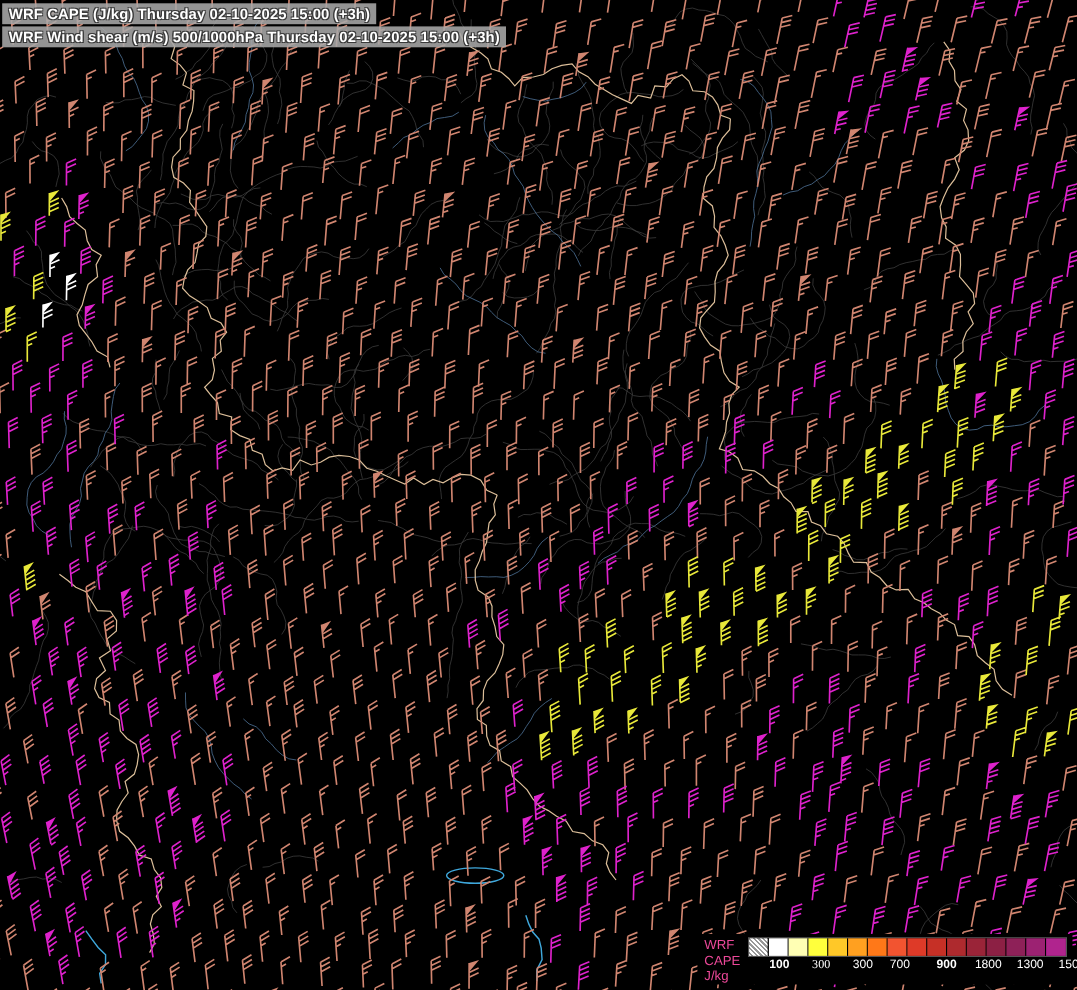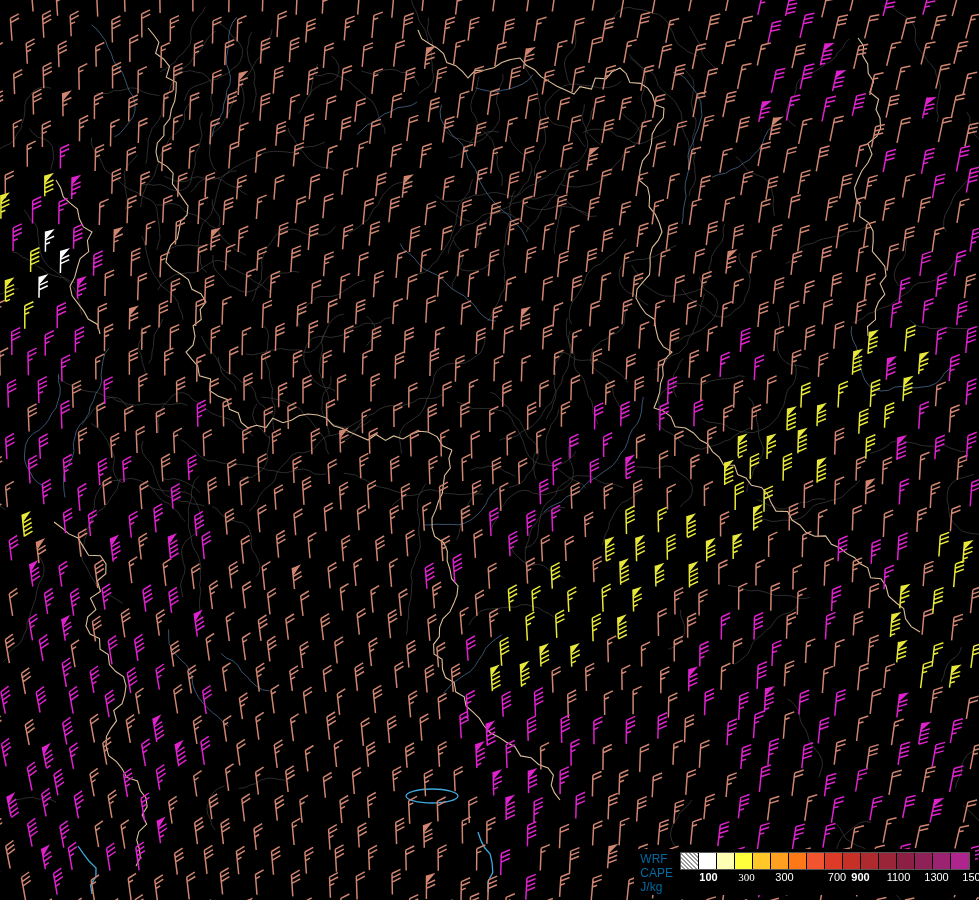--- a/index.html
+++ b/index.html
@@ -7,21 +7,21 @@
   .stage{position:relative;width:979px;height:900px;overflow:hidden;background:#000;
          font-family:"Liberation Sans",sans-serif}
   .stage > svg{position:absolute;left:0;top:0;display:block}
   .titles{position:absolute;top:3px;left:2px;z-index:5}
   .title-bar{display:table;white-space:nowrap;background:rgba(168,168,168,0.88);color:#fff;
              font-size:13.5px;font-weight:bold;line-height:17px;padding:1px 6px;margin-bottom:2px;
              text-shadow:-1px -1px 0 #3a3a3a,1px -1px 0 #3a3a3a,-1px 1px 0 #3a3a3a,1px 1px 0 #3a3a3a;
              letter-spacing:.1px}
   .legend{position:absolute;right:4px;bottom:5px;z-index:5;display:flex;gap:7px;background:#000;
           padding:3px 5px 1px 6px;align-items:flex-start}
-  .legend-labels{color:#0369a1;font-size:12px;line-height:14px}
+  .legend-labels{color:#ec4899;font-size:12px;line-height:14px}
   .legend-colorbar{display:flex;border:1px solid #555}
   .legend-box{width:18px;height:16px;border-right:1px solid #000}
   .legend-box:last-child{border-right:none}
   .legend-box.hatch{background:repeating-linear-gradient(45deg,#fff 0 1.5px,#999 1.5px 3px)}
   .legend-ticks{position:relative;height:14px;color:#fff;font-size:11px}
   .legend-ticks span{position:absolute;top:1px;transform:translateX(-50%)}
 </style>
 </head>
 <body>
 
@@ -228,20 +228,24 @@
           <path d="M44.9 175.4L54.0 172.7L44.9 183.4ZM0.9 195.1L9.9 192.3L0.9 203.1ZM5.5 280.0L14.5 277.3L5.5 288.0ZM869.7 331.8L878.9 329.7L869.1 339.7ZM854.0 351.0L863.2 348.8L853.5 359.0ZM920.2 353.6L929.5 351.6L919.6 361.6ZM904.4 377.9L913.6 375.7L903.9 385.9ZM787.7 408.6L796.8 406.2L787.4 416.6ZM817.8 405.2L827.0 402.8L817.5 413.2ZM738.5 436.2L747.6 433.5L738.4 444.2ZM767.5 436.0L776.6 433.4L767.3 444.0ZM798.5 430.2L807.7 427.7L798.3 438.2ZM724.8 462.4L733.9 459.7L724.8 470.4ZM817.7 459.8L826.8 457.3L817.5 467.8ZM22.1 514.6L30.8 510.9L22.9 522.6ZM687.0 516.0L696.0 513.2L687.1 524.0ZM753.8 507.0L762.9 504.3L753.7 515.0ZM605.5 539.5L614.5 536.4L605.8 547.5ZM635.9 537.8L644.9 534.8L636.2 545.8ZM706.6 540.7L715.7 537.8L706.7 548.7ZM733.2 535.6L742.3 532.9L733.2 543.6ZM964.5 541.9L973.7 539.9L963.9 549.9ZM619.9 561.4L628.9 558.3L620.2 569.4ZM655.4 565.8L664.4 562.8L655.6 573.8ZM689.3 564.2L698.3 561.3L689.4 572.2ZM633.0 589.4L641.9 586.4L633.2 597.4ZM901.4 585.8L910.6 583.7L900.8 593.8ZM617.8 617.4L626.7 614.3L618.0 625.3ZM892.2 613.9L901.4 611.9L891.6 621.9ZM540.0 646.4L548.9 643.2L540.4 654.4ZM570.9 646.0L579.8 642.9L571.2 654.0ZM898.6 641.9L907.9 640.0L897.9 649.9ZM490.9 667.7L499.8 664.4L491.4 675.7ZM520.4 664.0L529.3 660.8L520.8 672.0ZM952.4 665.9L961.7 664.4L951.3 673.9Z" fill="#e8e83a" stroke="none"></path>
           <path d="M44.8 196.2L44.9 175.4M44.9 184.0L53.5 180.0M44.8 188.3L53.4 184.3M44.8 192.6L53.4 188.6M0.9 218.8L0.9 195.1M0.9 203.7L9.5 199.6M0.9 208.0L9.5 203.9M0.9 212.3L5.4 210.2M30.6 272.1L30.8 251.7M30.8 251.7L39.4 247.7M30.7 256.0L39.4 252.0M30.7 260.3L39.3 256.3M30.7 264.6L39.3 260.6M5.5 301.2L5.5 280.0M5.5 288.6L14.1 284.6M5.5 292.9L14.1 288.9M5.5 297.2L14.1 293.2M5.5 301.5L10.0 299.4M24.8 328.8L24.8 305.8M24.8 305.8L33.4 301.8M24.8 310.1L33.4 306.1M24.8 314.4L29.3 312.3M868.0 353.7L869.7 331.8M869.0 340.3L877.9 337.0M868.7 344.6L877.6 341.2M868.3 348.9L877.2 345.5M868.0 353.2L872.7 351.4M905.0 351.4L906.8 329.1M906.8 329.1L915.7 325.7M906.5 333.3L915.4 330.0M906.1 337.6L915.0 334.3M852.4 374.7L854.0 351.0M853.4 359.6L862.3 356.1M853.1 363.8L862.0 360.4M852.9 368.1L861.7 364.7M852.6 372.4L861.4 368.9M918.7 374.1L920.2 353.6M919.6 362.2L928.5 358.8M919.3 366.5L928.1 363.1M918.9 370.8L923.6 369.0M800.9 407.6L801.8 386.4M801.8 386.4L810.6 382.7M801.6 390.7L810.4 387.0M801.4 395.0L810.2 391.3M838.1 407.5L839.2 385.0M839.2 385.0L848.0 381.4M839.0 389.3L847.8 385.7M838.8 393.6L843.4 391.7M870.3 406.9L871.6 383.2M871.6 383.2L880.4 379.7M871.4 387.5L880.2 384.0M871.2 391.8L880.0 388.3M870.9 396.1L875.6 394.2M903.0 401.1L904.4 377.9M903.9 386.5L912.7 383.0M903.6 390.8L912.4 387.3M903.3 395.1L912.2 391.6M787.0 429.9L787.7 408.6M787.4 417.2L796.1 413.5M787.2 421.5L796.0 417.8M787.1 425.8L795.8 422.0M787.0 430.1L795.7 426.3M817.0 426.1L817.8 405.2M817.5 413.8L826.2 410.1M817.3 418.1L826.1 414.4M817.1 422.4L825.9 418.7M858.8 433.7L859.8 412.6M859.8 412.6L868.6 408.9M859.6 416.9L868.4 413.2M859.4 421.2L868.2 417.5M859.2 425.5L868.0 421.8M884.5 427.7L885.6 406.3M885.6 406.3L894.4 402.7M885.4 410.6L894.2 407.0M885.2 414.9L894.0 411.3M885.0 419.2L889.6 417.3M738.2 456.6L738.5 436.2M738.4 444.8L747.0 440.8M738.3 449.1L747.0 445.1M738.2 453.4L746.9 449.4M738.2 457.7L742.7 455.6M767.0 459.0L767.5 436.0M767.3 444.6L776.0 440.7M767.2 448.9L775.9 445.0M767.1 453.2L771.7 451.2M797.9 453.2L798.5 430.2M798.3 438.8L807.0 435.0M798.2 443.1L806.9 439.3M798.0 447.4L806.7 443.6M797.9 451.7L806.6 447.9M865.8 458.8L866.6 438.4M866.6 438.4L875.4 434.7M866.5 442.7L875.2 439.0M866.3 447.0L875.0 443.3M866.1 451.3L870.7 449.3M724.7 485.0L724.8 462.4M724.8 471.0L733.4 467.0M724.7 475.3L733.4 471.3M724.7 479.6L733.3 475.6M724.7 483.9L733.3 479.9M750.2 479.1L750.5 457.6M750.5 457.6L759.2 453.6M750.5 461.9L759.1 457.9M750.4 466.2L759.1 462.2M783.1 480.8L783.5 457.4M783.5 457.4L792.2 453.5M783.4 461.7L792.1 457.8M783.3 466.0L792.0 462.1M783.3 470.3L791.9 466.4M817.1 482.8L817.7 459.8M817.5 468.4L826.2 464.6M817.4 472.7L826.1 468.9M817.3 477.0L826.0 473.2M817.1 481.3L825.8 477.5M735.2 509.9L735.3 486.3M735.3 486.3L743.9 482.3M735.3 490.6L743.9 486.6M735.3 494.9L743.9 490.9M764.0 511.7L764.2 490.1M764.2 490.1L772.9 486.1M764.2 494.4L772.8 490.4M764.2 498.7L772.8 494.7M24.4 536.7L22.1 514.6M23.0 523.2L31.1 518.3M23.4 527.5L31.6 522.5M23.9 531.7L32.0 526.8M24.3 536.0L32.5 531.1M626.5 534.0L625.9 510.5M625.9 510.5L634.4 506.2M626.0 514.8L634.5 510.5M626.2 519.1L634.6 514.8M626.3 523.4L634.8 519.1M658.5 532.2L658.1 511.5M658.1 511.5L666.7 507.3M658.2 515.8L666.7 511.6M658.3 520.1L662.8 517.8M687.3 537.1L687.0 516.0M687.1 524.6L695.7 520.5M687.2 528.9L695.7 524.8M687.2 533.2L695.8 529.1M687.3 537.5L695.8 533.4M753.7 530.4L753.8 507.0M753.7 515.6L762.4 511.6M753.7 519.9L762.3 515.9M753.7 524.2L762.3 520.2M753.7 528.5L758.2 526.4M606.2 560.8L605.5 539.5M605.8 548.1L614.3 543.8M606.0 552.4L614.4 548.1M606.1 556.7L614.5 552.4M606.2 561.0L610.7 558.7M636.6 561.3L635.9 537.8M636.2 546.4L644.7 542.1M636.3 550.7L644.8 546.4M636.4 555.0L644.9 550.7M667.4 559.7L667.0 538.6M667.0 538.6L675.5 534.4M667.1 542.9L675.6 538.7M667.1 547.2L675.6 543.0M667.2 551.5L675.7 547.3M706.8 561.4L706.6 540.7M706.7 549.3L715.3 545.1M706.7 553.6L715.3 549.4M706.8 557.9L715.3 553.7M733.2 558.9L733.2 535.6M733.2 544.2L741.8 540.2M733.2 548.5L741.8 544.5M733.2 552.8L737.8 550.7M938.9 556.5L940.3 535.8M940.3 535.8L949.2 532.4M940.0 540.1L948.9 536.7M939.7 544.4L948.6 541.0M962.8 563.1L964.5 541.9M963.8 550.5L972.7 547.1M963.5 554.8L972.4 551.4M963.1 559.0L967.8 557.3M552.3 588.6L551.2 567.1M551.2 567.1L559.6 562.6M551.4 571.4L559.8 566.9M551.6 575.7L560.0 571.2M551.9 580.0L560.2 575.5M620.7 584.8L619.9 561.4M620.2 570.0L628.7 565.7M620.3 574.3L628.8 570.0M620.5 578.6L628.9 574.3M620.6 582.9L629.1 578.6M655.9 586.6L655.4 565.8M655.6 574.4L664.1 570.1M655.7 578.7L664.2 574.4M655.8 583.0L664.3 578.7M689.5 587.4L689.3 564.2M689.4 572.8L697.9 568.6M689.4 577.1L698.0 572.9M689.5 581.4L698.0 577.2M689.5 585.7L698.1 581.5M953.7 587.1L955.6 564.0M955.6 564.0L964.5 560.7M955.2 568.3L964.1 565.0M954.9 572.6L963.8 569.2M509.8 611.2L508.4 589.5M508.4 589.5L516.7 584.9M508.6 593.8L517.0 589.2M508.9 598.1L517.2 593.5M509.2 602.4L513.6 600.0M533.2 611.3L532.1 590.6M532.1 590.6L540.4 586.1M532.3 594.9L540.6 590.4M532.5 599.2L536.9 596.8M568.8 611.9L567.8 591.6M567.8 591.6L576.2 587.1M568.0 595.9L576.4 591.4M568.2 600.1L572.6 597.8M603.1 611.8L602.2 588.6M602.2 588.6L610.6 584.2M602.4 592.9L610.8 588.5M602.5 597.2L607.0 594.9M633.6 611.6L633.0 589.4M633.2 598.0L641.7 593.8M633.3 602.3L641.8 598.1M633.4 606.6L637.9 604.4M899.8 608.4L901.4 585.8M900.8 594.4L909.6 590.9M900.5 598.7L909.3 595.2M900.2 603.0L904.9 601.2M932.8 613.7L934.7 591.0M934.7 591.0L943.6 587.6M934.3 595.2L943.2 591.9M934.0 599.5L942.9 596.2M933.6 603.8L942.5 600.5M527.4 640.6L526.0 616.8M526.0 616.8L534.4 612.2M526.3 621.1L534.6 616.5M526.5 625.4L530.9 623.0M556.8 637.9L555.7 614.7M555.7 614.7L564.1 610.2M555.9 618.9L564.3 614.5M556.1 623.2L564.5 618.8M593.1 641.3L592.3 618.1M592.3 618.1L600.7 613.8M592.4 622.4L600.8 618.1M592.6 626.7L601.0 622.4M592.7 631.0L597.2 628.7M618.4 638.2L617.8 617.4M618.0 625.9L626.5 621.6M618.1 630.2L626.6 625.9M618.3 634.5L626.7 630.2M618.4 638.8L626.9 634.5M890.4 637.0L892.2 613.9M891.6 622.5L900.4 619.1M891.2 626.8L900.1 623.4M890.9 631.1L899.8 627.7M890.6 635.4L895.2 633.6M501.7 665.7L500.1 641.9M500.1 641.9L508.4 637.4M500.4 646.2L508.7 641.6M500.7 650.5L509.0 645.9M501.0 654.8L509.3 650.2M541.0 666.5L540.0 646.4M540.4 655.0L548.8 650.5M540.6 659.3L549.0 654.8M540.9 663.6L549.2 659.1M571.7 666.8L570.9 646.0M571.2 654.6L579.7 650.2M571.4 658.9L579.8 654.5M571.6 663.2L576.0 660.9M896.7 662.4L898.6 641.9M897.8 650.5L906.7 647.2M897.4 654.8L906.3 651.5M897.0 659.0L905.9 655.8M932.1 666.5L934.4 645.9M934.4 645.9L943.4 642.8M933.9 650.2L942.9 647.1M933.4 654.5L938.2 652.8M970.9 667.8L973.8 646.2M973.8 646.2L982.8 643.3M973.2 650.5L982.3 647.6M972.7 654.7L981.7 651.8M492.4 691.1L490.9 667.7M491.5 676.3L499.8 671.7M491.7 680.6L500.0 676.0M492.0 684.9L500.3 680.3M492.3 689.2L500.6 684.6M521.6 686.8L520.4 664.0M520.8 672.6L529.2 668.1M521.1 676.9L529.4 672.4M521.3 681.2L529.7 676.7M521.5 685.5L525.9 683.1M920.6 688.2L923.5 664.4M923.5 664.4L932.5 661.4M923.0 668.7L932.0 665.6M922.4 672.9L927.2 671.3M949.5 687.7L952.4 665.9M951.2 674.5L960.3 671.6M950.7 678.7L959.7 675.8M950.1 683.0L954.9 681.5" fill="none" stroke="#e8e83a" stroke-width="1.5"></path>
         </g>
         <g>
           <path d="M45.6 231.5L54.7 228.9L45.5 239.5ZM60.8 250.7L69.9 248.0L60.7 258.7ZM39.2 276.8L48.3 274.1L39.1 284.8Z" fill="#ffffff" stroke="none"></path>
           <path d="M45.4 251.8L45.6 231.5M45.5 240.1L54.1 236.2M45.4 244.4L50.0 242.3M60.4 273.0L60.8 250.7M60.6 259.3L69.3 255.3M60.6 263.6L69.2 259.6M39.0 297.7L39.2 276.8M39.1 285.4L47.8 281.4M39.1 289.7L47.7 285.7" fill="none" stroke="#ffffff" stroke-width="1.5"></path>
         </g>
       </g>
     </svg>
 
+  <div class="titles">
+    <div class="title-bar">WRF CAPE (J/kg) Thursday 02-10-2025 15:00 (+3h)</div>
+    <div class="title-bar">WRF Wind shear (m/s) 500/1000hPa Thursday 02-10-2025 15:00 (+3h)</div>
+  </div>
 
   <div class="legend">
     <div class="legend-labels">
       <div>WRF</div>
       <div>CAPE</div>
       <div>J/kg</div>
     </div>
     <div class="legend-scale">
       <div class="legend-colorbar">
           <div class="legend-box hatch"></div>
@@ -258,22 +262,22 @@
           <div class="legend-box" style="background: rgb(154, 36, 56);"></div>
           <div class="legend-box" style="background: rgb(140, 32, 68);"></div>
           <div class="legend-box" style="background: rgb(142, 33, 88);"></div>
           <div class="legend-box" style="background: rgb(156, 34, 114);"></div>
           <div class="legend-box" style="background: rgb(176, 36, 142);"></div>
         </div>
       <div class="legend-ticks">
           <span style="left: 28.5px; font-weight: bold;">100</span>
           <span style="left: 66.5px; font-family: Liberation Serif, serif;">300</span>
           <span style="left: 104.5px;">300</span>
-          <span style="left: 157px;">700</span>
+          <span style="left: 138px;">700</span>
           <span style="left: 180.5px; font-weight: bold;">900</span>
-          <span style="left: 218.5px;">1100</span>
+          <span style="left: 218.5px;">1800</span>
           <span style="left: 256.5px;">1300</span>
           <span style="left: 294.5px;">1500</span>
         </div>
     </div>
   </div>
 
 </div>
 
 </body></html>

